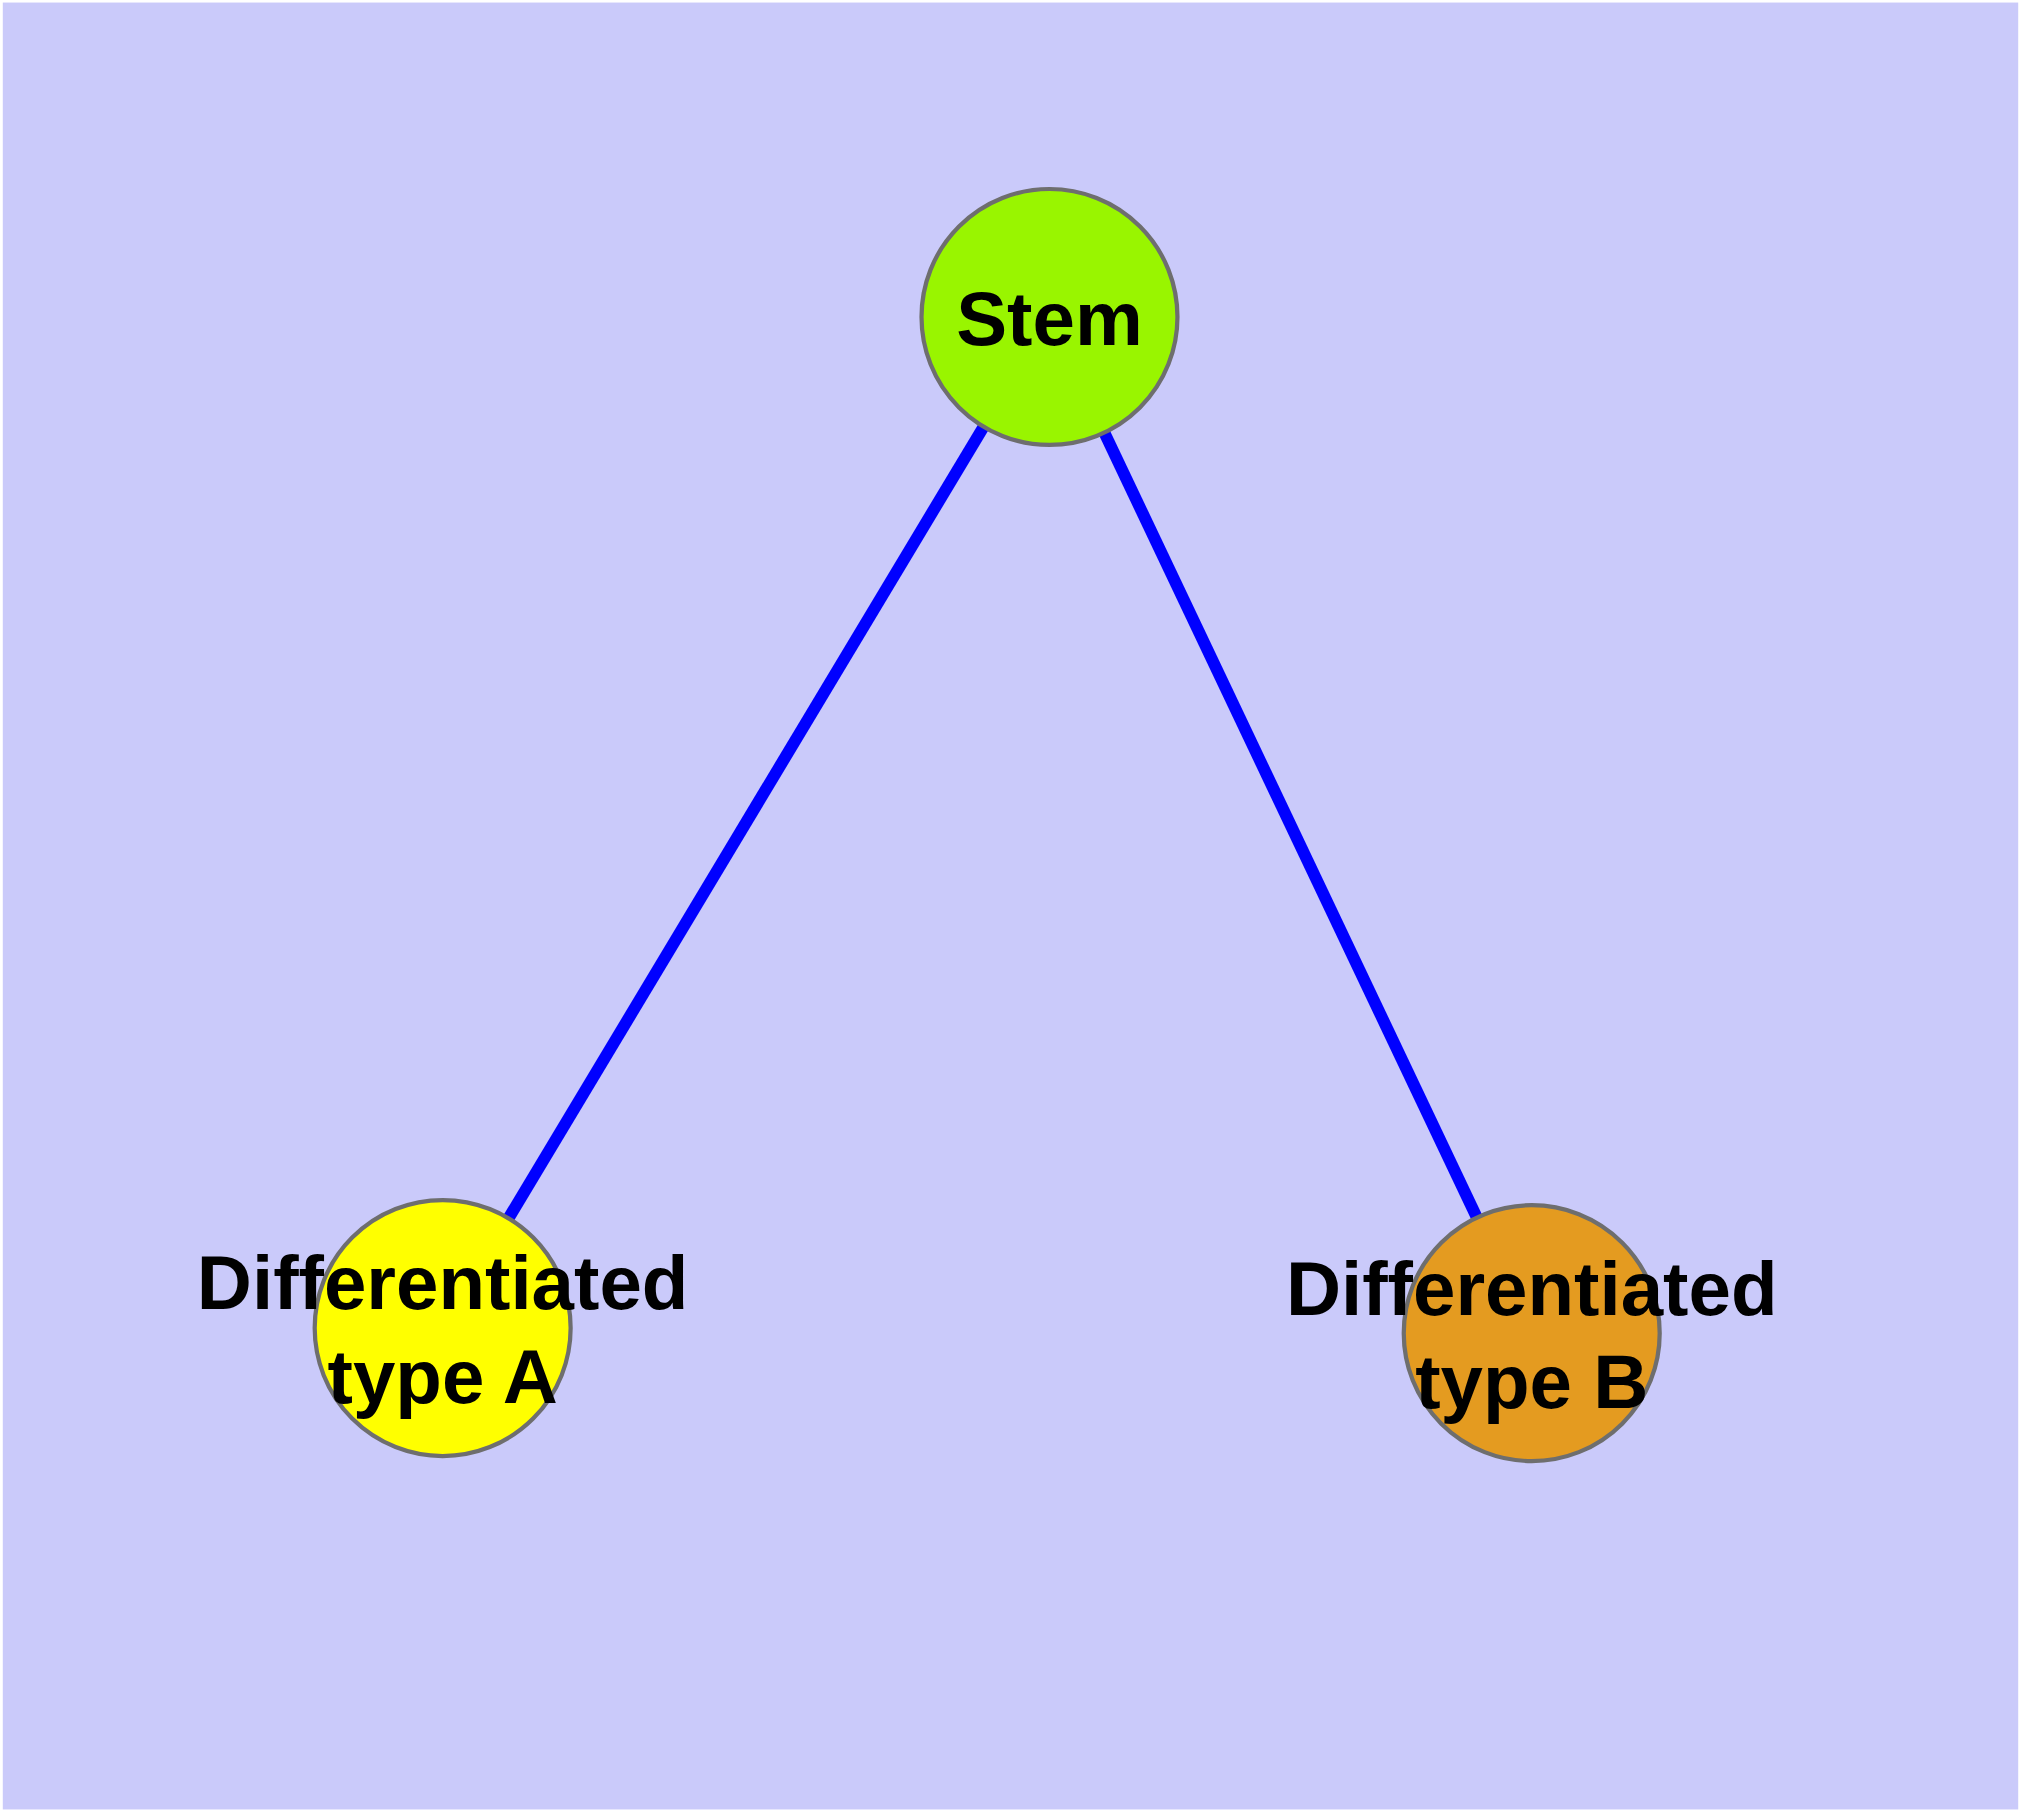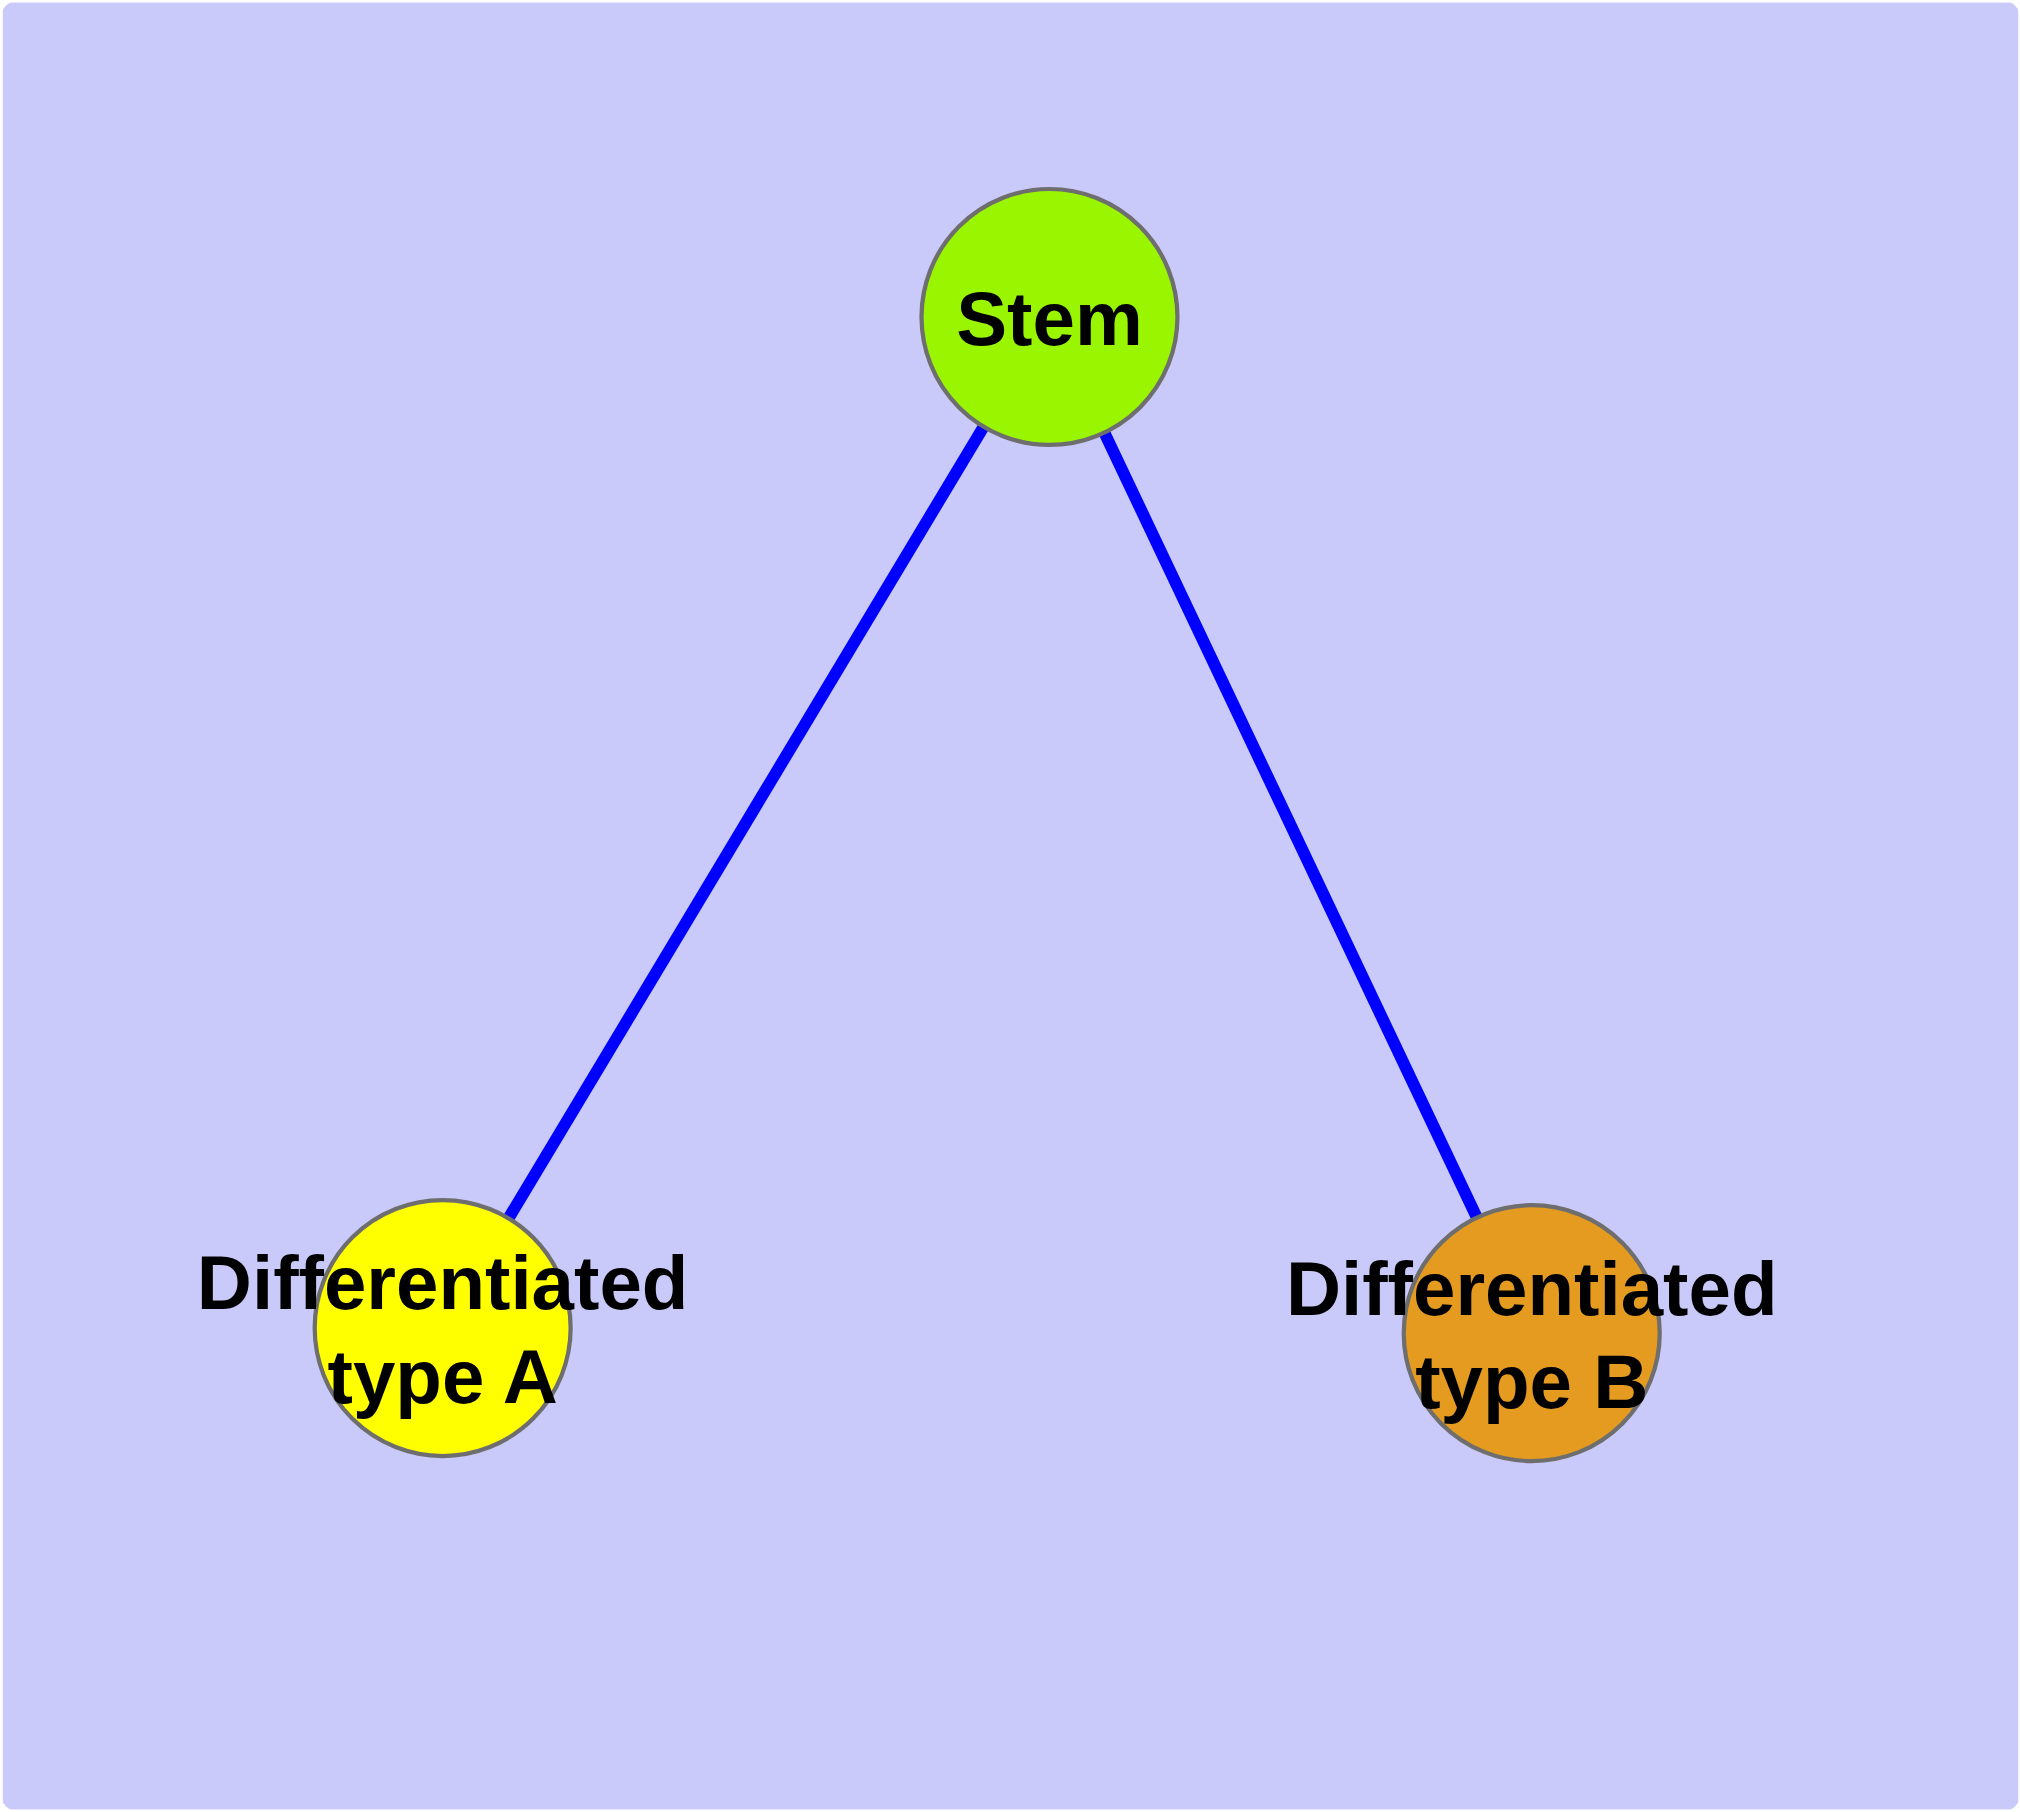--- a/index.html
+++ b/index.html
@@ -6,21 +6,20 @@
     margin: 0;
     padding: 0;
     background: #ffffff;
   }
   .canvas {
     position: relative;
     width: 2021px;
     height: 1812px;
     background: #ffffff;
     overflow: hidden;
-    border-radius: 20px;
   }
   svg {
     display: block;
   }
   text.node-label {
     font-family: "Liberation Sans", sans-serif;
     font-weight: bold;
     fill: #000000;
     text-anchor: middle;
   }

